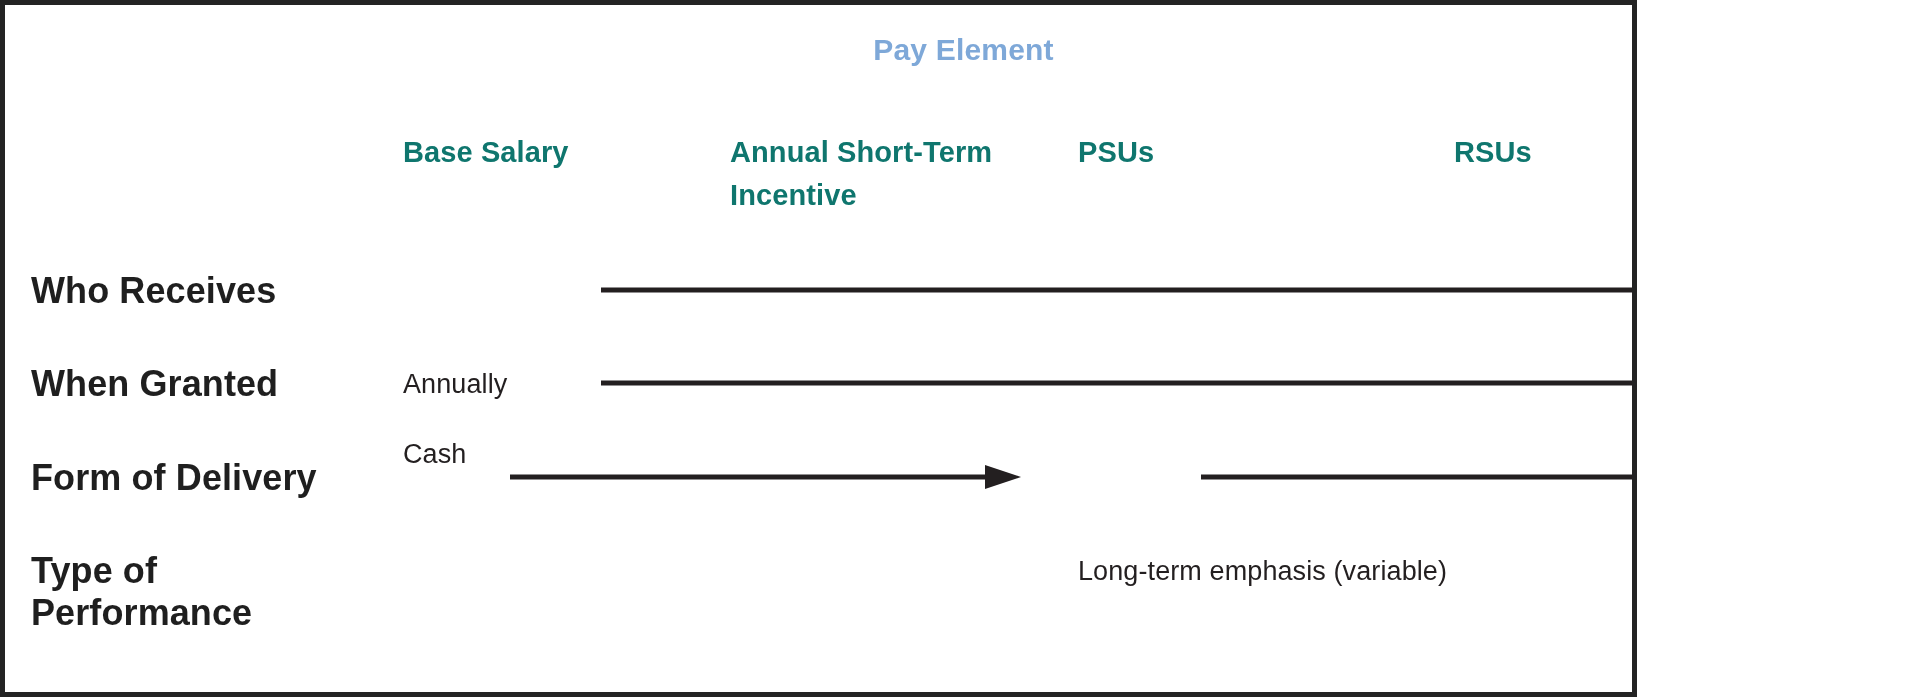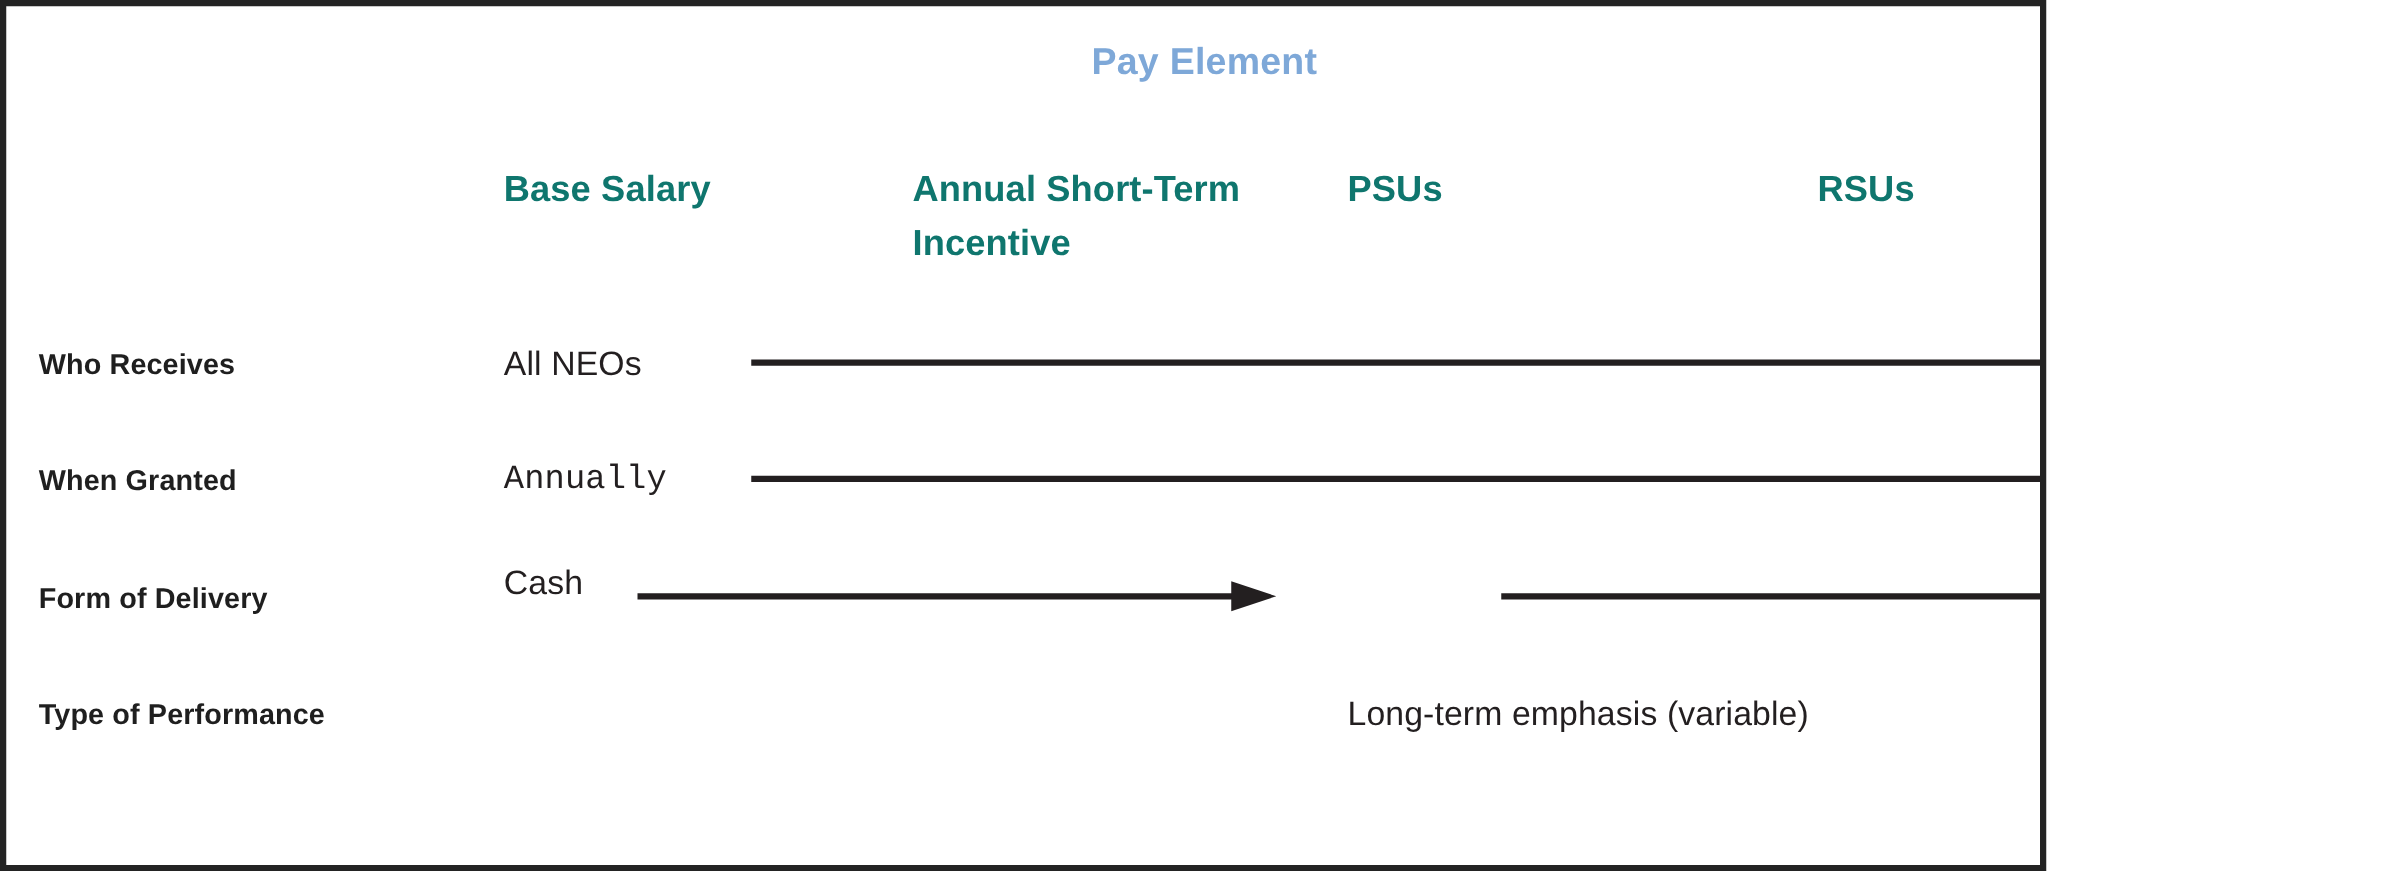--- a/index.html
+++ b/index.html
@@ -47,21 +47,21 @@
   .col-head.c0 { left: 398px; top: 126px; width: 300px; }
   .col-head.c1 { left: 725px; top: 126px; width: 270px; }
   .col-head.c2 { left: 1073px; top: 126px; width: 300px; }
   .col-head.c3 { left: 1449px; top: 126px; width: 300px; }
 
   
   .row-label {
     position: absolute;
     left: 26px;
     color: #1f1f1f;
-    font-size: 23px;
+    font-size: 36px;
     font-weight: bold;
     line-height: 42px;
     width: 340px;
     letter-spacing: 0.1px;
   }
   .row-label.r0 { top: 265px; }
   .row-label.r1 { top: 358px; }
   .row-label.r2 { top: 452px; }
   .row-label.r3 { top: 545px; }
 
@@ -72,22 +72,22 @@
     font-size: 27px;
     font-weight: normal;
     line-height: 42px;
     letter-spacing: 0.1px;
   }
   .cell.c0 { left: 398px; width: 290px; }
   .cell.c1 { left: 725px; width: 210px; }
   .cell.c2 { left: 1073px; width: 620px; }
 
   .cell.r0 { top: 265px; }
-  .cell.r1 { top: 358px; font-family: Liberation Mono, monospace; }
-  .cell.r2 { top: 440px; }
+  .cell.r1 { top: 358px; }
+  .cell.r2 { top: 428px; }
   .cell.r3 { top: 545px; }
 
   
   .arrow {
     position: absolute;
     height: 24px;
     pointer-events: none;
   }
   .arrow svg { display: block; overflow: visible; }
 
@@ -102,21 +102,20 @@
 <div id="canvas">
 
   <div class="title">Pay Element</div>
 
   <div class="col-head c0">Base Salary</div>
   <div class="col-head c2">PSUs</div>
   <div class="col-head c1">Annual Short-Term Incentive</div>
   <div class="col-head c3">RSUs</div>
 
   <div class="row-label r0">Who Receives</div>
-  <div class="cell c0 r0">All NEOs</div>
   <div class="arrow a-who">
     <svg width="1294" height="24" viewBox="0 0 1294 24">
       <line x1="0" y1="12" x2="1262" y2="12" stroke="#231f20" stroke-width="5"></line>
       <polygon points="1258,0 1294,12 1258,24" fill="#231f20"></polygon>
     </svg>
   </div>
 
   <div class="row-label r1">When Granted</div>
   <div class="cell c0 r1">Annually</div>
   <div class="arrow a-when">

